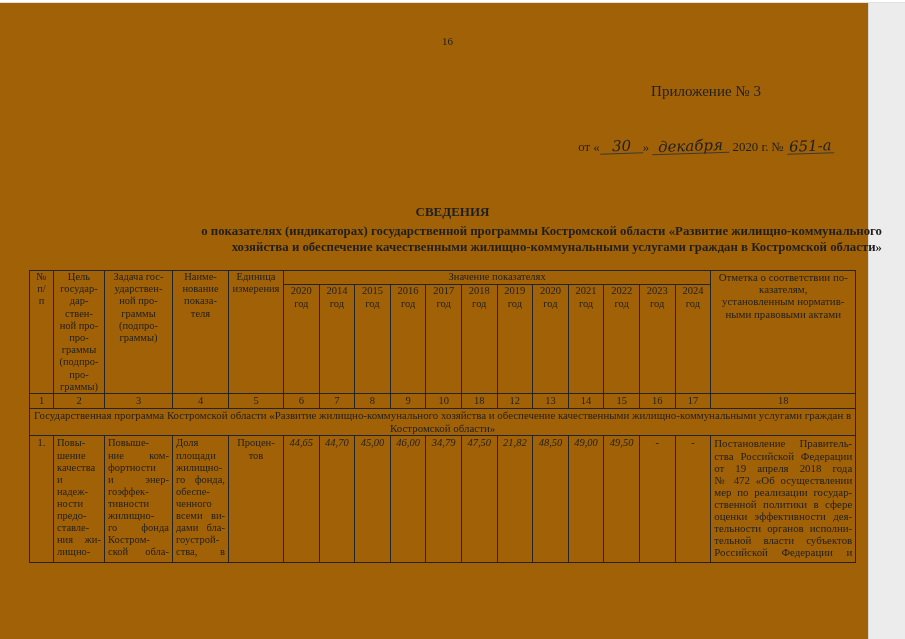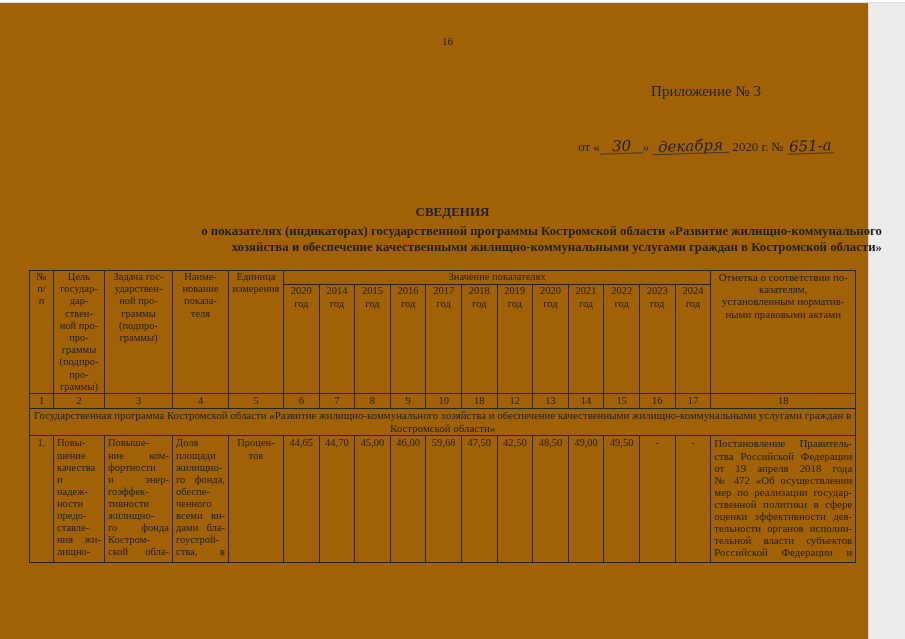--- a/index.html
+++ b/index.html
@@ -27,21 +27,21 @@
   .nrow td{height:14px;text-align:center;line-height:13.5px;vertical-align:middle;white-space:nowrap;}
   .prow td{height:26px;text-align:center;line-height:13.2px;white-space:pre-line;font-size:10.9px;padding-top:1px;margin-top:12px;}
   .brow td{height:122px;}
   .clip{height:121px;overflow:hidden;}
   .jt{white-space:pre-line;text-align:justify;text-align-last:justify;line-height:12.1px;}
   .jt .clip{padding:1px 3px 4px 3px;}
   .cnum{text-align:center;}
   .cnum .clip{padding-top:1px;}
   .ct{text-align:center;white-space:pre-line;line-height:12.1px;}
   .ct .clip{padding-top:1px;}
-  .val{text-align:center;line-height:12.5px;padding-top:1px !important;}
+  .val{text-align:center;line-height:12.5px;padding-top:1px !important;font-style:italic;}
   .note{font-size:10.9px;}
   .note .clip{line-height:12.1px;}
 </style>
 </head>
 <body>
 
 <div class="page">
   <div class="scan-edge"></div>
 
   <div class="page-number">16</div>
@@ -180,23 +180,23 @@
 всеми ви-
 дами бла-
 гоустрой-
 ства, в</div></td>
       <td class="ct"><div class="clip">Процен-
 тов</div></td>
       <td class="val">44,65</td>
       <td class="val">44,70</td>
       <td class="val">45,00</td>
       <td class="val">46,00</td>
-      <td class="val">59,68</td>
+      <td class="val">34,79</td>
       <td class="val">47,50</td>
-      <td class="val">42,50</td>
+      <td class="val">21,82</td>
       <td class="val">48,50</td>
       <td class="val">49,00</td>
       <td class="val">49,50</td>
       <td class="val">-</td>
       <td class="val">-</td>
       <td class="jt note"><div class="clip">Постановление Правитель-
 ства Российской Федерации
 от 19 апреля 2018 года
 № 472 «Об осуществлении
 мер по реализации государ-

